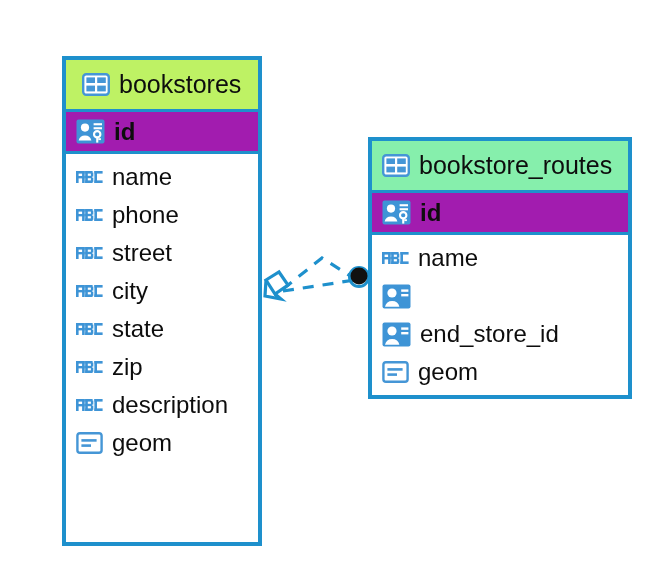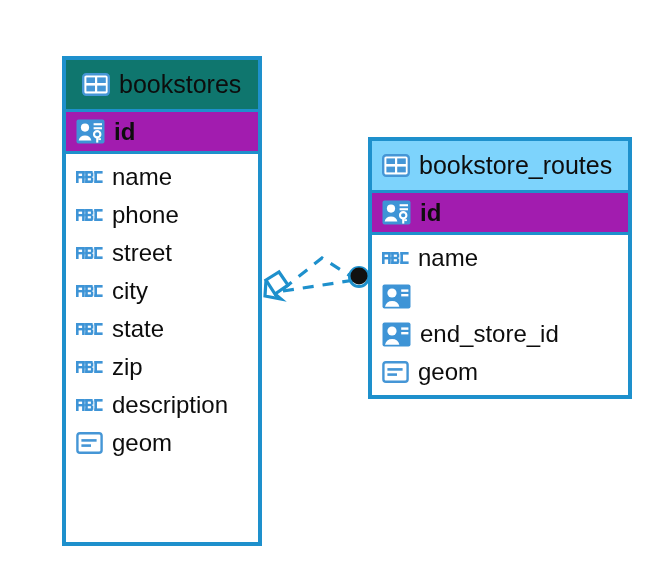--- a/index.html
+++ b/index.html
@@ -20,22 +20,22 @@
     border:4px solid #1E90CC;
     box-sizing:border-box;
   }
   .entity-header{
     display:flex;align-items:center;
     gap:9px;
     padding:3px 10px;
     box-sizing:border-box;
     height:49px;
   }
-  .entity-header.orange{background:#0f766e;padding-left:16px;}
-  .entity-header.grey{background:#7dd3fc;}
+  .entity-header.orange{background:#bef264;padding-left:16px;}
+  .entity-header.grey{background:#86efac;}
   .entity-title{
     font-size:25px;color:#0d0d0d;line-height:1;
     white-space:nowrap;
   }
   .pk-row{
     display:flex;align-items:center;gap:9px;
     padding:3px 10px;box-sizing:border-box;
     height:45px;
     border-top:3px solid #1E90CC;
     border-bottom:3px solid #1E90CC;

